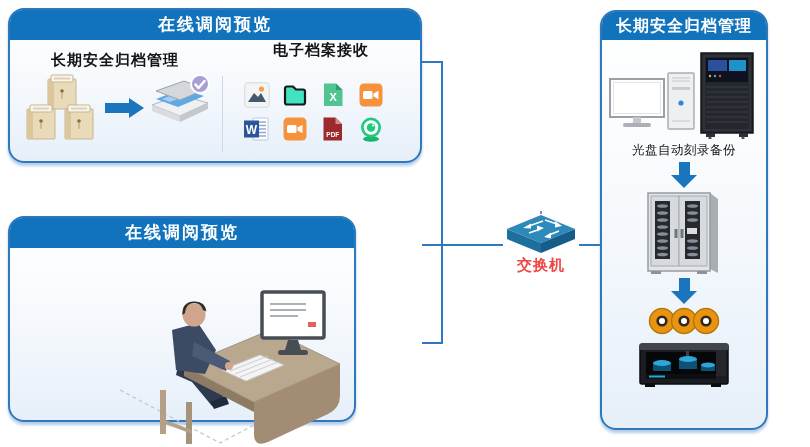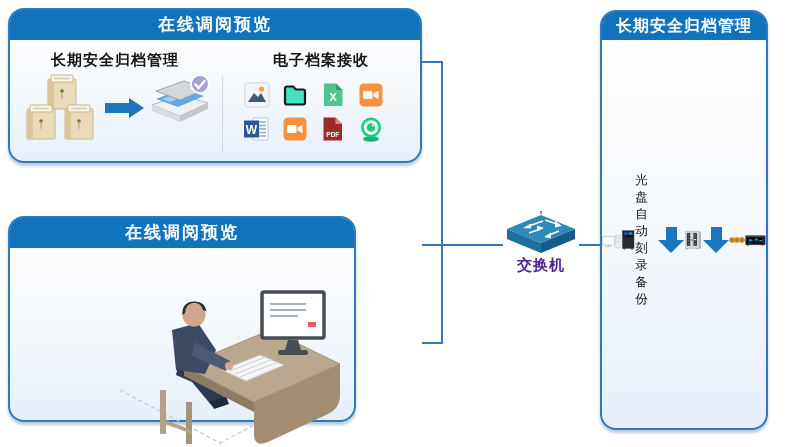--- a/index.html
+++ b/index.html
@@ -22,25 +22,25 @@
     letter-spacing:2px;
   }
   #panel-massive { left:8px; top:8px; width:414px; height:155px; }
   #panel-preview { left:8px; top:216px; width:348px; height:206px; }
   #panel-archive { left:600px; top:10px; width:168px; height:420px; }
   #panel-archive .panel-header { font-size:16px; letter-spacing:1px; height:28px; line-height:28px; }
 
   .panel-body { position:relative; width:100%; }
   #panel-massive .panel-body { height:121px; }
   #panel-preview .panel-body { height:172px; }
-  #panel-archive .panel-body { height:388px; display:flex; flex-direction:row; align-items:center; padding-top:8px; }
+  #panel-archive .panel-body { height:388px; display:flex; flex-direction:column; align-items:center; padding-top:8px; }
 
   .section-title { position:absolute; font-size:15px; font-weight:bold; color:#141414; text-align:center; letter-spacing:1px; }
   #scan-title { left:4px; top:11px; width:202px; }
-  #elec-title { left:218px; top:11px; width:186px; }
+  #elec-title { left:218px; top:1px; width:186px; }
   .v-divider { position:absolute; left:212px; top:36px; width:1px; height:76px; background:#ccd9e8; }
 
   
   .boxes-cluster { position:absolute; left:16px; top:34px; width:72px; height:70px; }
   .boxes-cluster svg { position:absolute; }
   .bx-top { left:21px; top:0; }
   .bx-left { left:0; top:30px; }
   .bx-right { left:38px; top:30px; }
 
   
@@ -55,21 +55,21 @@
   .icon-grid { position:absolute; left:234px; top:42px; display:grid;
     grid-template-columns:repeat(4,28px); grid-auto-rows:28px; column-gap:10px; row-gap:6px; }
   .icon-grid svg { width:26px; height:26px; }
 
   
   .desk-scene { position:absolute; left:92px; top:30px; }
 
   
   .switch-wrap { position:absolute; left:503px; top:210px; width:76px; height:44px; }
   .switch-label { position:absolute; left:493px; top:256px; width:96px; text-align:center;
-    font-size:15px; font-weight:bold; color:#4c1d95; letter-spacing:1px; }
+    font-size:15px; font-weight:bold; color:#ef4444; letter-spacing:1px; }
 
   
   .connector { position:absolute; background:#2f78bd; }
   #conn-top-h    { left:422px; top:61px;  width:21px; height:2px; }
   #conn-vert     { left:441px; top:61px;  width:2px;  height:283px; }
   #conn-bottom-h { left:422px; top:342px; width:21px; height:2px; }
   #conn-switch-l { left:422px; top:244px; width:81px; height:2px; }
   #conn-switch-r { left:579px; top:244px; width:41px; height:2px; }
 
   

